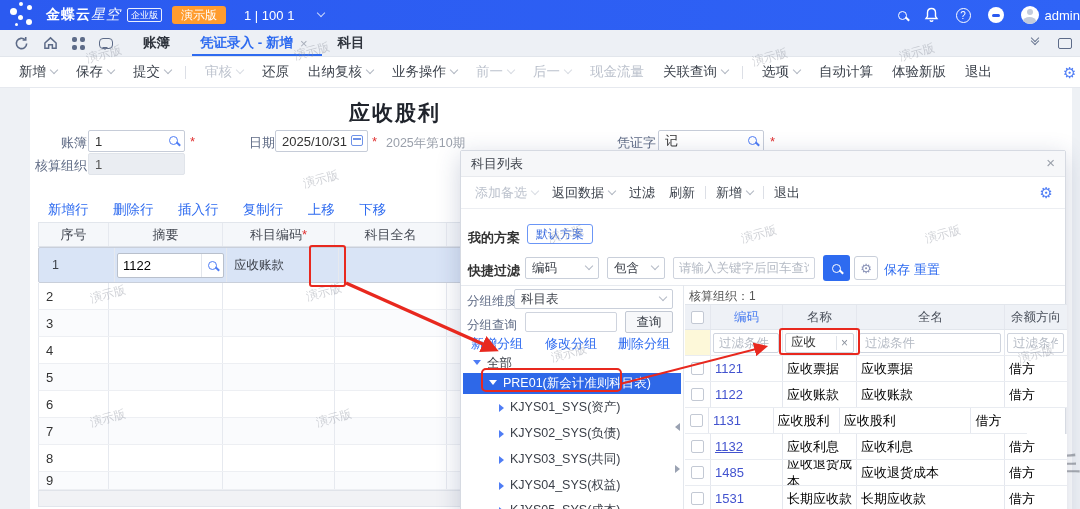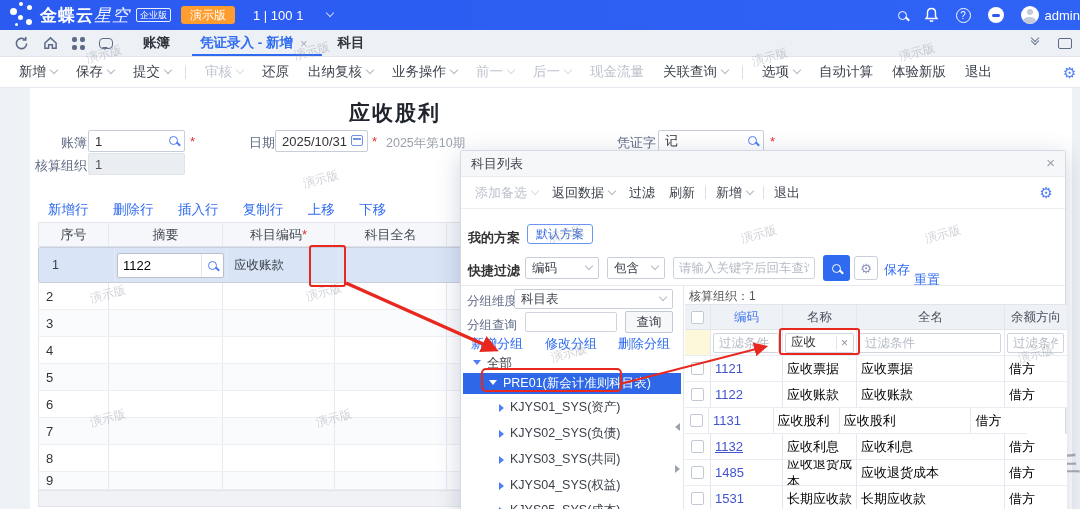--- a/index.html
+++ b/index.html
@@ -4,21 +4,21 @@
 <style>
   html,body{margin:0;padding:0;background:#dfe3ea;}
   *{box-sizing:border-box;font-family:"Liberation Sans","DejaVu Sans",sans-serif;}
   .screen{position:relative;width:1080px;height:509px;overflow:hidden;background:#eef1f5;}
   .abs{position:absolute;}
 
   
   .topbar{left:0;top:0;width:1080px;height:30px;background:linear-gradient(90deg,#2b5af0,#2f63f6);display:flex;align-items:center;color:#fff;}
   .logo-dots{position:relative;width:24px;height:26px;margin-left:10px;}
   .logo-dots i{position:absolute;border-radius:50%;background:#fff;}
-  .logo-text{font-size:17px;margin-left:6px;letter-spacing:1px;}
+  .logo-text{font-size:14px;margin-left:12px;letter-spacing:1px;}
   .logo-text b{font-weight:700;}
   .logo-text span{font-weight:400;opacity:.95;font-style:italic;}
   .badge-edition{margin-left:6px;font-size:9px;border:1px solid rgba(255,255,255,.9);border-radius:2px;padding:0 3px;line-height:12px;}
   .badge-demo{margin-left:10px;font-size:12px;background:#ff9c2e;border-radius:3px;padding:2px 9px;line-height:14px;}
   .org-switch{margin-left:18px;font-size:13px;display:flex;align-items:center;gap:21px;}
   .top-icons{margin-left:auto;display:flex;align-items:center;gap:17px;margin-right:0;}
   .chev{display:inline-block;width:6px;height:6px;border-right:1.4px solid currentColor;border-bottom:1.4px solid currentColor;transform:rotate(45deg);margin-left:3px;position:relative;top:-2px;opacity:.75;}
   .mag{position:relative;display:inline-block;width:9px;height:9px;border:1.6px solid #4f7df5;border-radius:50%;}
   .mag::after{content:"";position:absolute;width:5px;height:1.7px;background:#4f7df5;right:-4px;bottom:-1px;transform:rotate(45deg);}
   .mag.white{border-color:#fff;}.mag.white::after{background:#fff;}
@@ -410,21 +410,21 @@
     <div class="sel" style="left:146px;top:106px;width:58px;height:22px;">
         <span>包含</span>
         <span class="chev"></span>
       </div>
     <input class="dinp" style="left: 212px; top: 106px; width: 142px; height: 22px;" placeholder="请输入关键字后回车查询">
     <div class="blue-btn" style="left:362px;top:104px;width:27px;height:26px;">
         <span class="mag white"></span>
       </div>
     <div class="gear-btn" style="left:393px;top:105px;width:24px;height:24px;">⚙</div>
     <span class="abs blink" style="left:423px;top:110px;">保存</span>
-    <span class="abs blink" style="left:453px;top:120px;">重置</span>
+    <span class="abs blink" style="left:453px;top:110px;">重置</span>
 
     <div class="abs" style="left:0;top:134px;width:604px;border-top:1px solid #e7eaef;"></div>
     <div class="abs" style="left:222px;top:134px;width:1px;height:244px;background:#e3e7ed;"></div>
     <span class="abs tri-r" style="left:214px;top:272px;border-left-color:#9aa2b2;transform:rotate(180deg);"></span>
     <span class="abs tri-r" style="left:214px;top:314px;border-left-color:#9aa2b2;"></span>
 
     <div class="abs flabel" style="left:6px;top:142px;font-size:12.5px;">分组维度</div>
     <div class="sel" style="left:53px;top:138px;width:159px;height:20px;">
         <span>科目表</span>
         <span class="chev"></span>

